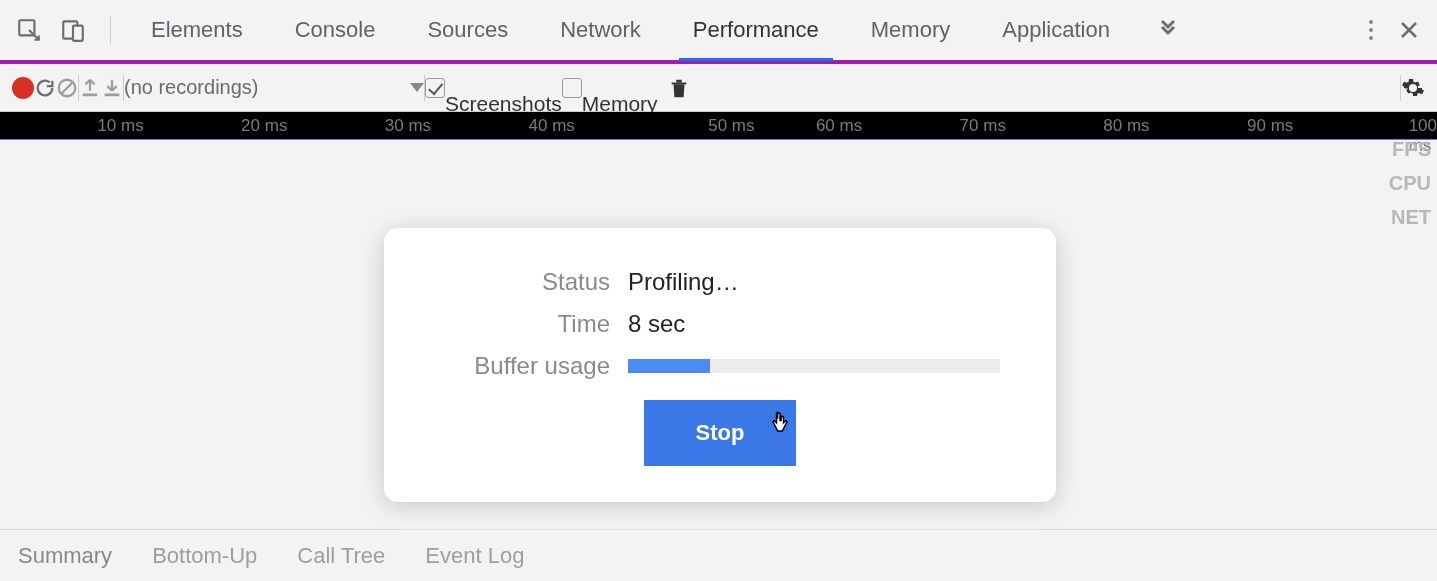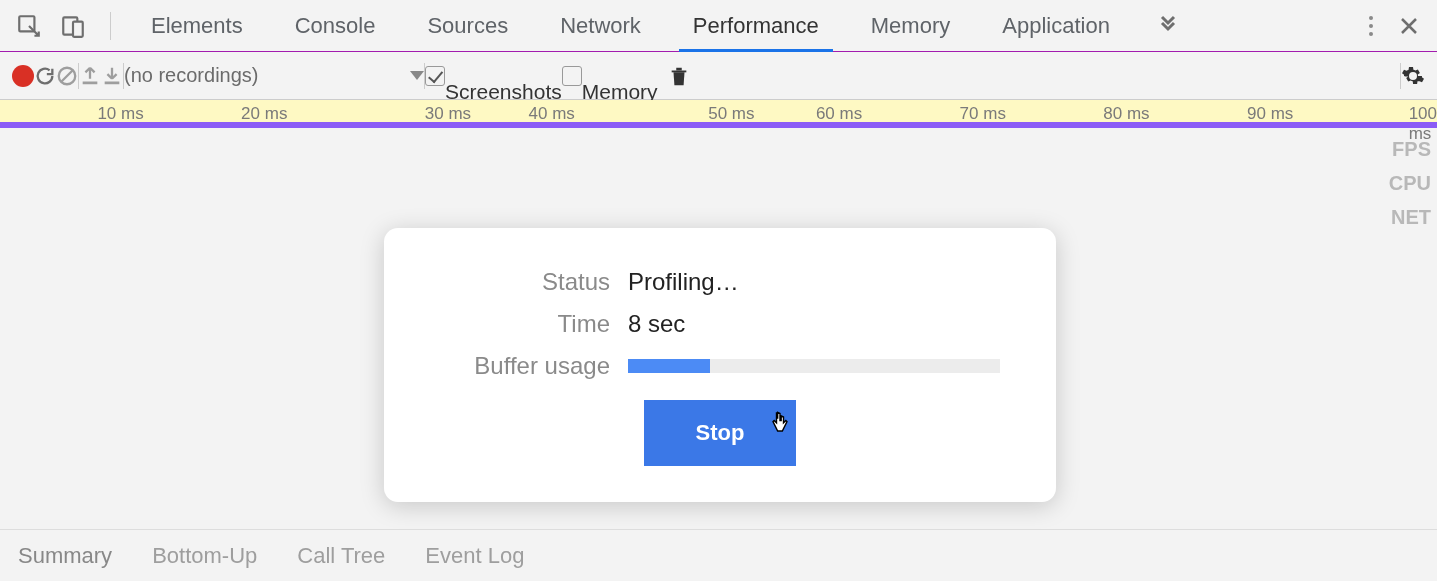--- a/index.html
+++ b/index.html
@@ -8,25 +8,25 @@
     background: #f3f3f3;
     width: 1437px;
     height: 581px;
     overflow: hidden;
     color: #333;
     position: relative;
   }
 
   
   .tab-strip {
-    height: 52px;
+    height: 64px;
     background: #f3f3f3;
     display: flex;
     align-items: center;
-    border-bottom: 1px solid #a21caf;
+    border-bottom: 4px solid #a21caf;
     padding: 0 10px;
   }
   .tab-strip .left-icons {
     display: flex;
     align-items: center;
     gap: 18px;
     padding: 0 10px 0 6px;
   }
   .tab-strip .divider {
     width: 1px;
@@ -103,22 +103,22 @@
   }
   .toolbar .cbx.checked::after{
     content:""; width:6px;height:12px;border:solid #555;border-width:0 2px 2px 0;transform:rotate(40deg) translateY(-1px);
   }
   .toolbar label { color:#333; font-size:21px;margin-top:32px;}
   .toolbar .grow { flex:1; }
 
   
   .ruler {
     height: 28px;
-    background: #fef9c3;
-    border-bottom: 6px solid #8b5cf6;
+    background: #000000;
+    border-bottom: 1px solid #8b5cf6;
     position: relative;
     font-size: 17px;
     color: #7a7a7a;
   }
   .ruler .tick { position:absolute; top:4px; transform: translateX(-100%); }
   .lane-labels {
     position:absolute; right:6px; top:132px; text-align:right;
     color:#b8b8b8; font-size:20px; font-weight:600; line-height:34px;
   }
 
@@ -281,21 +281,21 @@
   <span class="icon">
     <svg width="24" height="24" viewBox="0 0 24 24" fill="#333">
         <path d="M12 8a4 4 0 1 0 0 8 4 4 0 0 0 0-8zm9 4a7 7 0 0 1-.1 1.2l2.1 1.6-2 3.4-2.5-1a7 7 0 0 1-2 .1l-.4 2.7h-4l-.4-2.7a7 7 0 0 1-2-.9l-2.5 1-2-3.4 2.1-1.6A7 7 0 0 1 3 12a7 7 0 0 1 .1-1.2L1 9.2l2-3.4 2.5 1a7 7 0 0 1 2-.9L8 3h4l.4 2.7a7 7 0 0 1 2 .9l2.5-1 2 3.4-2.1 1.6c.1.4.2.8.2 1.4z"></path>
       </svg>
   </span>
 </div>
 
 <div class="ruler" id="ruler">
     <span class="tick" style="left: 10%;">10 ms</span>
     <span class="tick" style="left: 20%;">20 ms</span>
-    <span class="tick" style="left: 30%; margin-left: 40px;">30 ms</span>
+    <span class="tick" style="left: 30%;">30 ms</span>
     <span class="tick" style="left: 40%;">40 ms</span>
     <span class="tick" style="left: 50%; margin-left: 36px;">50 ms</span>
     <span class="tick" style="left: 60%;">60 ms</span>
     <span class="tick" style="left: 70%;">70 ms</span>
     <span class="tick" style="left: 80%;">80 ms</span>
     <span class="tick" style="left: 90%;">90 ms</span>
     <span class="tick" style="left: 100%;">100 ms</span>
   </div>
 
 <div class="lane-labels" id="lanes">

